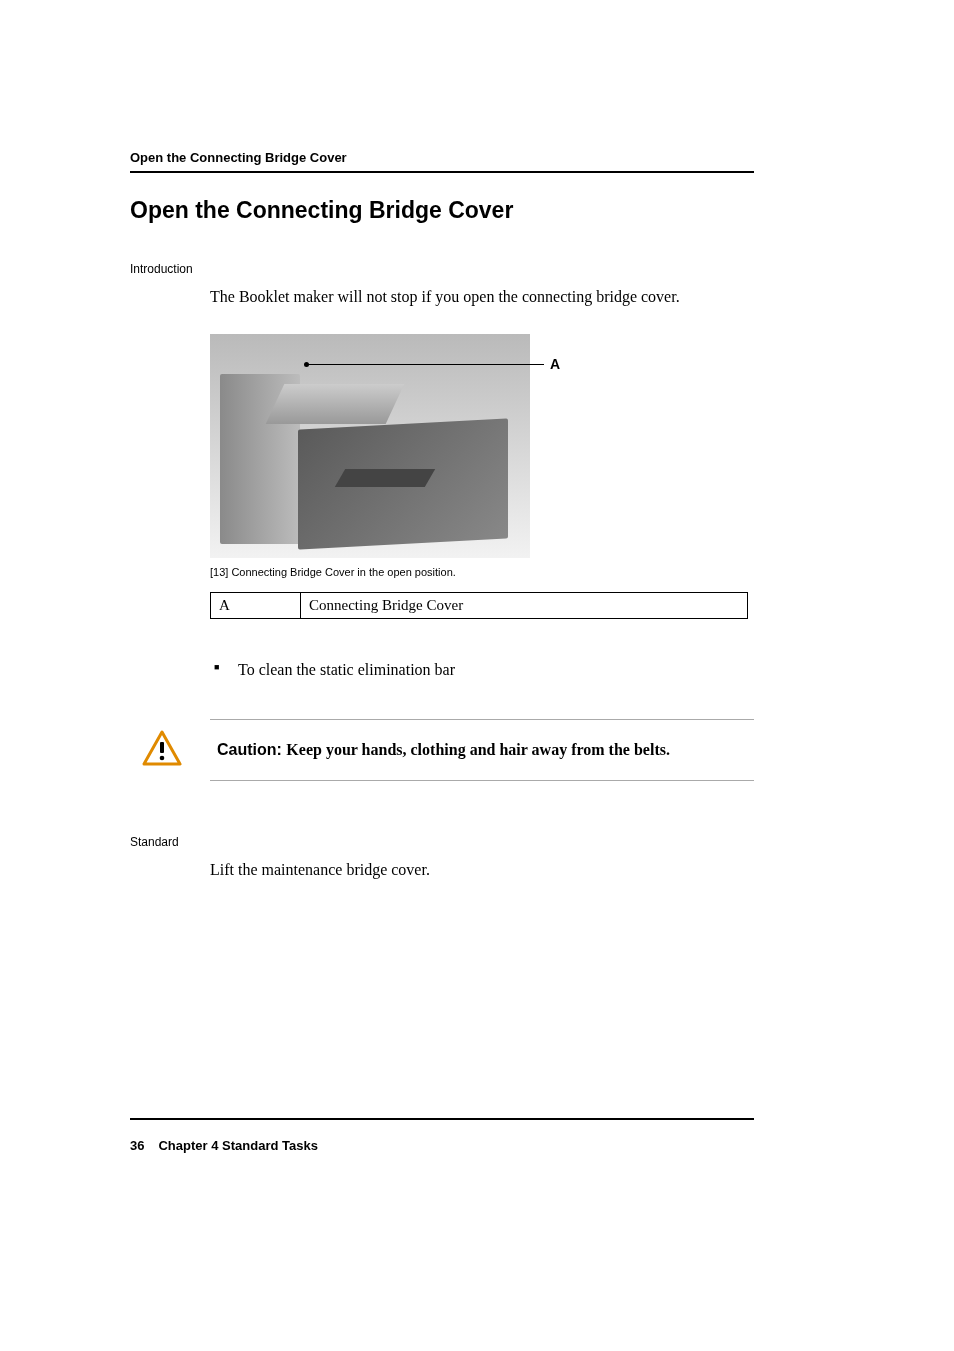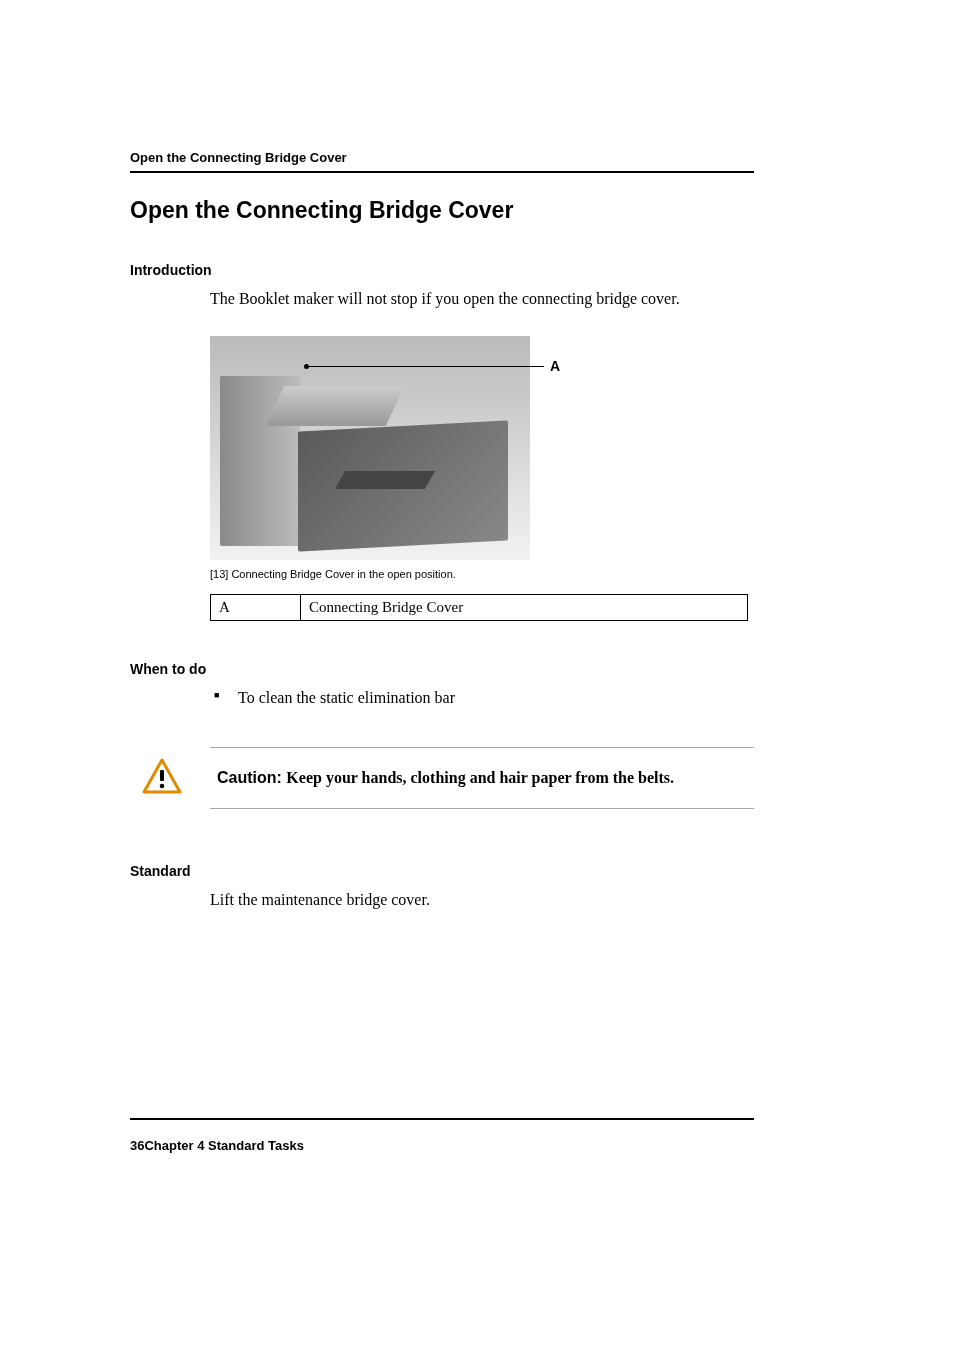--- a/index.html
+++ b/index.html
@@ -32,22 +32,22 @@
       margin-bottom: 24px;
     }
     .main-heading {
       font-family: Arial, Helvetica, sans-serif;
       font-weight: bold;
       font-size: 23px;
       margin-bottom: 38px;
     }
     .subheading {
       font-family: Arial, Helvetica, sans-serif;
-      font-weight: bold;
-      font-size: 14px;
+      font-weight: normal;
+      font-size: 12px;
       margin-bottom: 10px;
     }
     .body-text {
       font-family: "Times New Roman", Times, serif;
       font-size: 16px;
       margin-left: 80px;
       margin-bottom: 10px;
       margin-top: 12px;
     }
     .figure-container {
@@ -215,21 +215,21 @@
       border: none;
       border-top: 2px solid #000;
       margin-bottom: 18px;
     }
     .footer-text {
       font-family: Arial, Helvetica, sans-serif;
       font-size: 13px;
       font-weight: bold;
     }
     .footer-text .page-num {
-      margin-right: 0;
+      margin-right: 14px;
     }
   </style>
 </head>
 <body>
 
 <div class="page">
 
   <div class="running-header">Open the Connecting Bridge Cover</div>
   <hr class="hr-thick">
 
@@ -256,37 +256,36 @@
 
   <table class="legend-table">
     <tbody>
         <tr>
       <td>A</td>
       <td>Connecting Bridge Cover</td>
     </tr>
   </tbody>
     </table>
 
-  <h2 class="subheading">When to do</h2>
   <ul class="bullet-list">
     <li>To clean the static elimination bar</li>
   </ul>
 
   <div class="caution-block">
     <hr class="caution-hr">
     <div class="caution-row">
       <div class="caution-icon">
         <svg viewBox="0 0 40 36" width="40" height="36">
           <polygon points="20,2 38,34 2,34" fill="none" stroke="#e08a00" stroke-width="3" stroke-linejoin="round"></polygon>
           <rect x="18" y="12" width="4" height="11" fill="#000" rx="1"></rect>
           <circle cx="20" cy="28" r="2.3" fill="#000"></circle>
         </svg>
       </div>
       <div class="caution-text">
-        <span class="label">Caution: </span><span class="msg">Keep your hands, clothing and hair paper from the belts.</span>
+        <span class="label">Caution: </span><span class="msg">Keep your hands, clothing and hair away from the belts.</span>
       </div>
     </div>
     <hr class="caution-hr">
   </div>
 
   <div class="section-spacer"></div>
 
   <h2 class="subheading">Standard</h2>
   <p class="body-text">Lift the maintenance bridge cover.</p>
 

